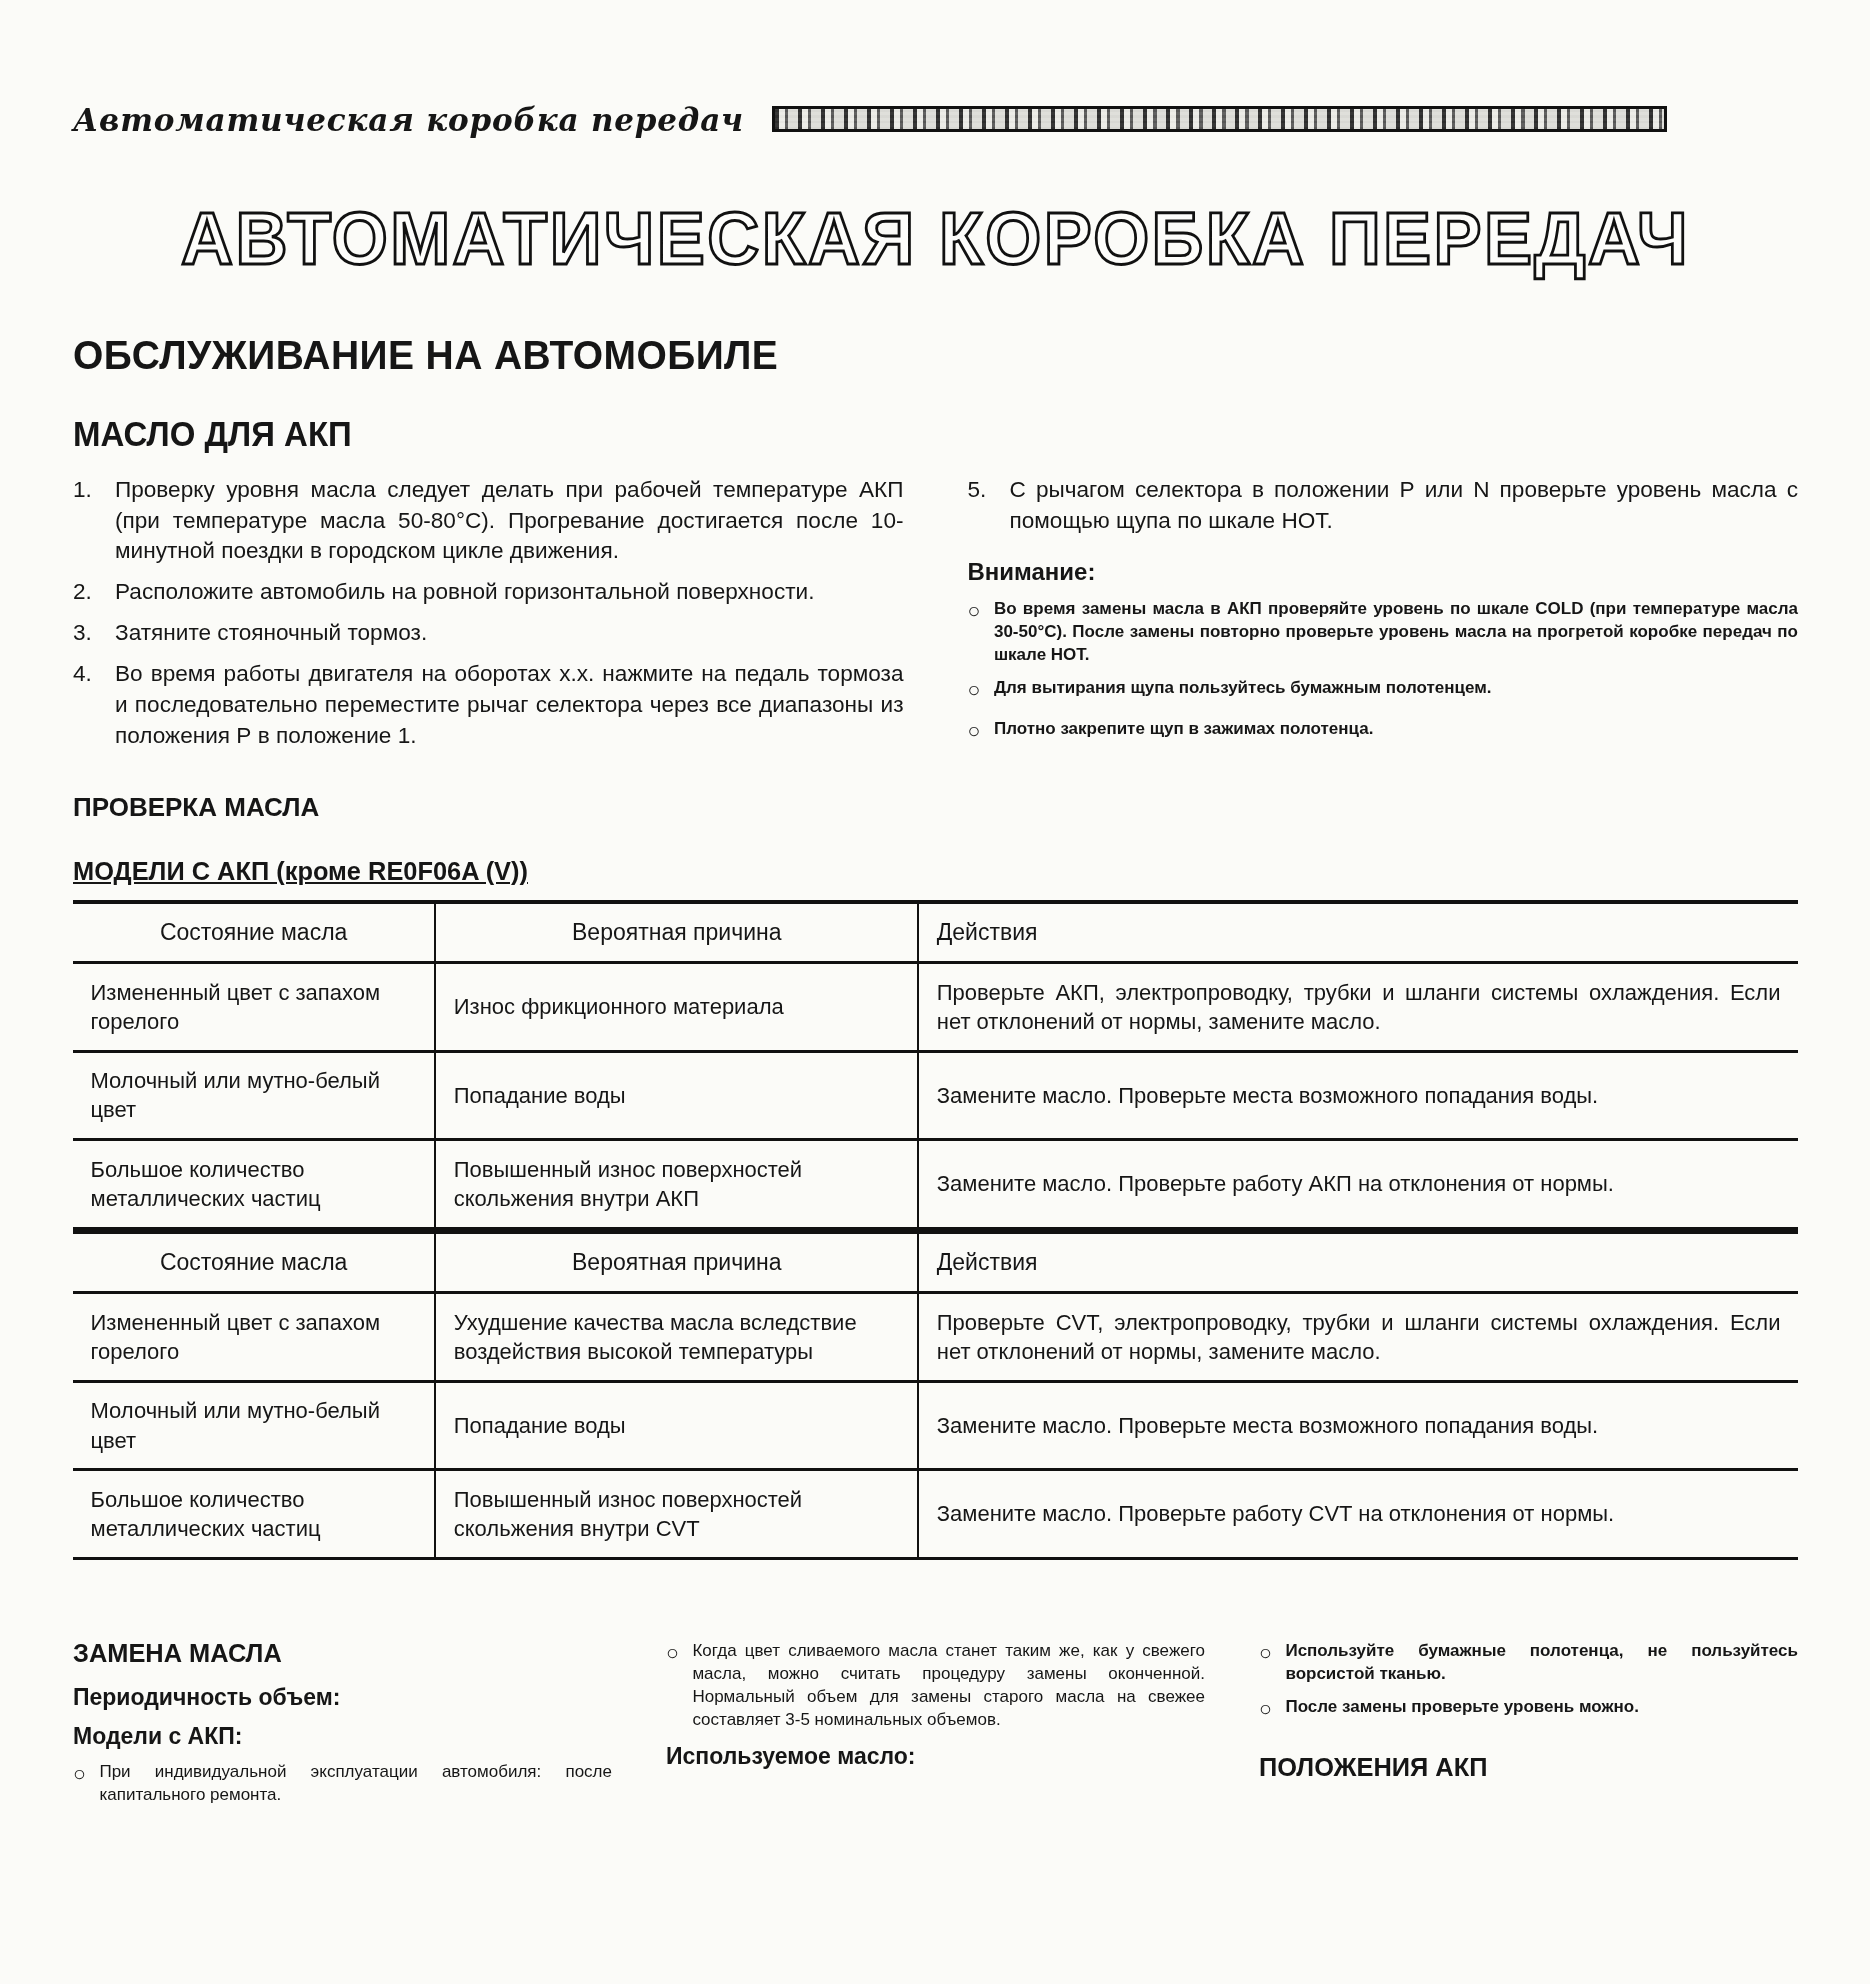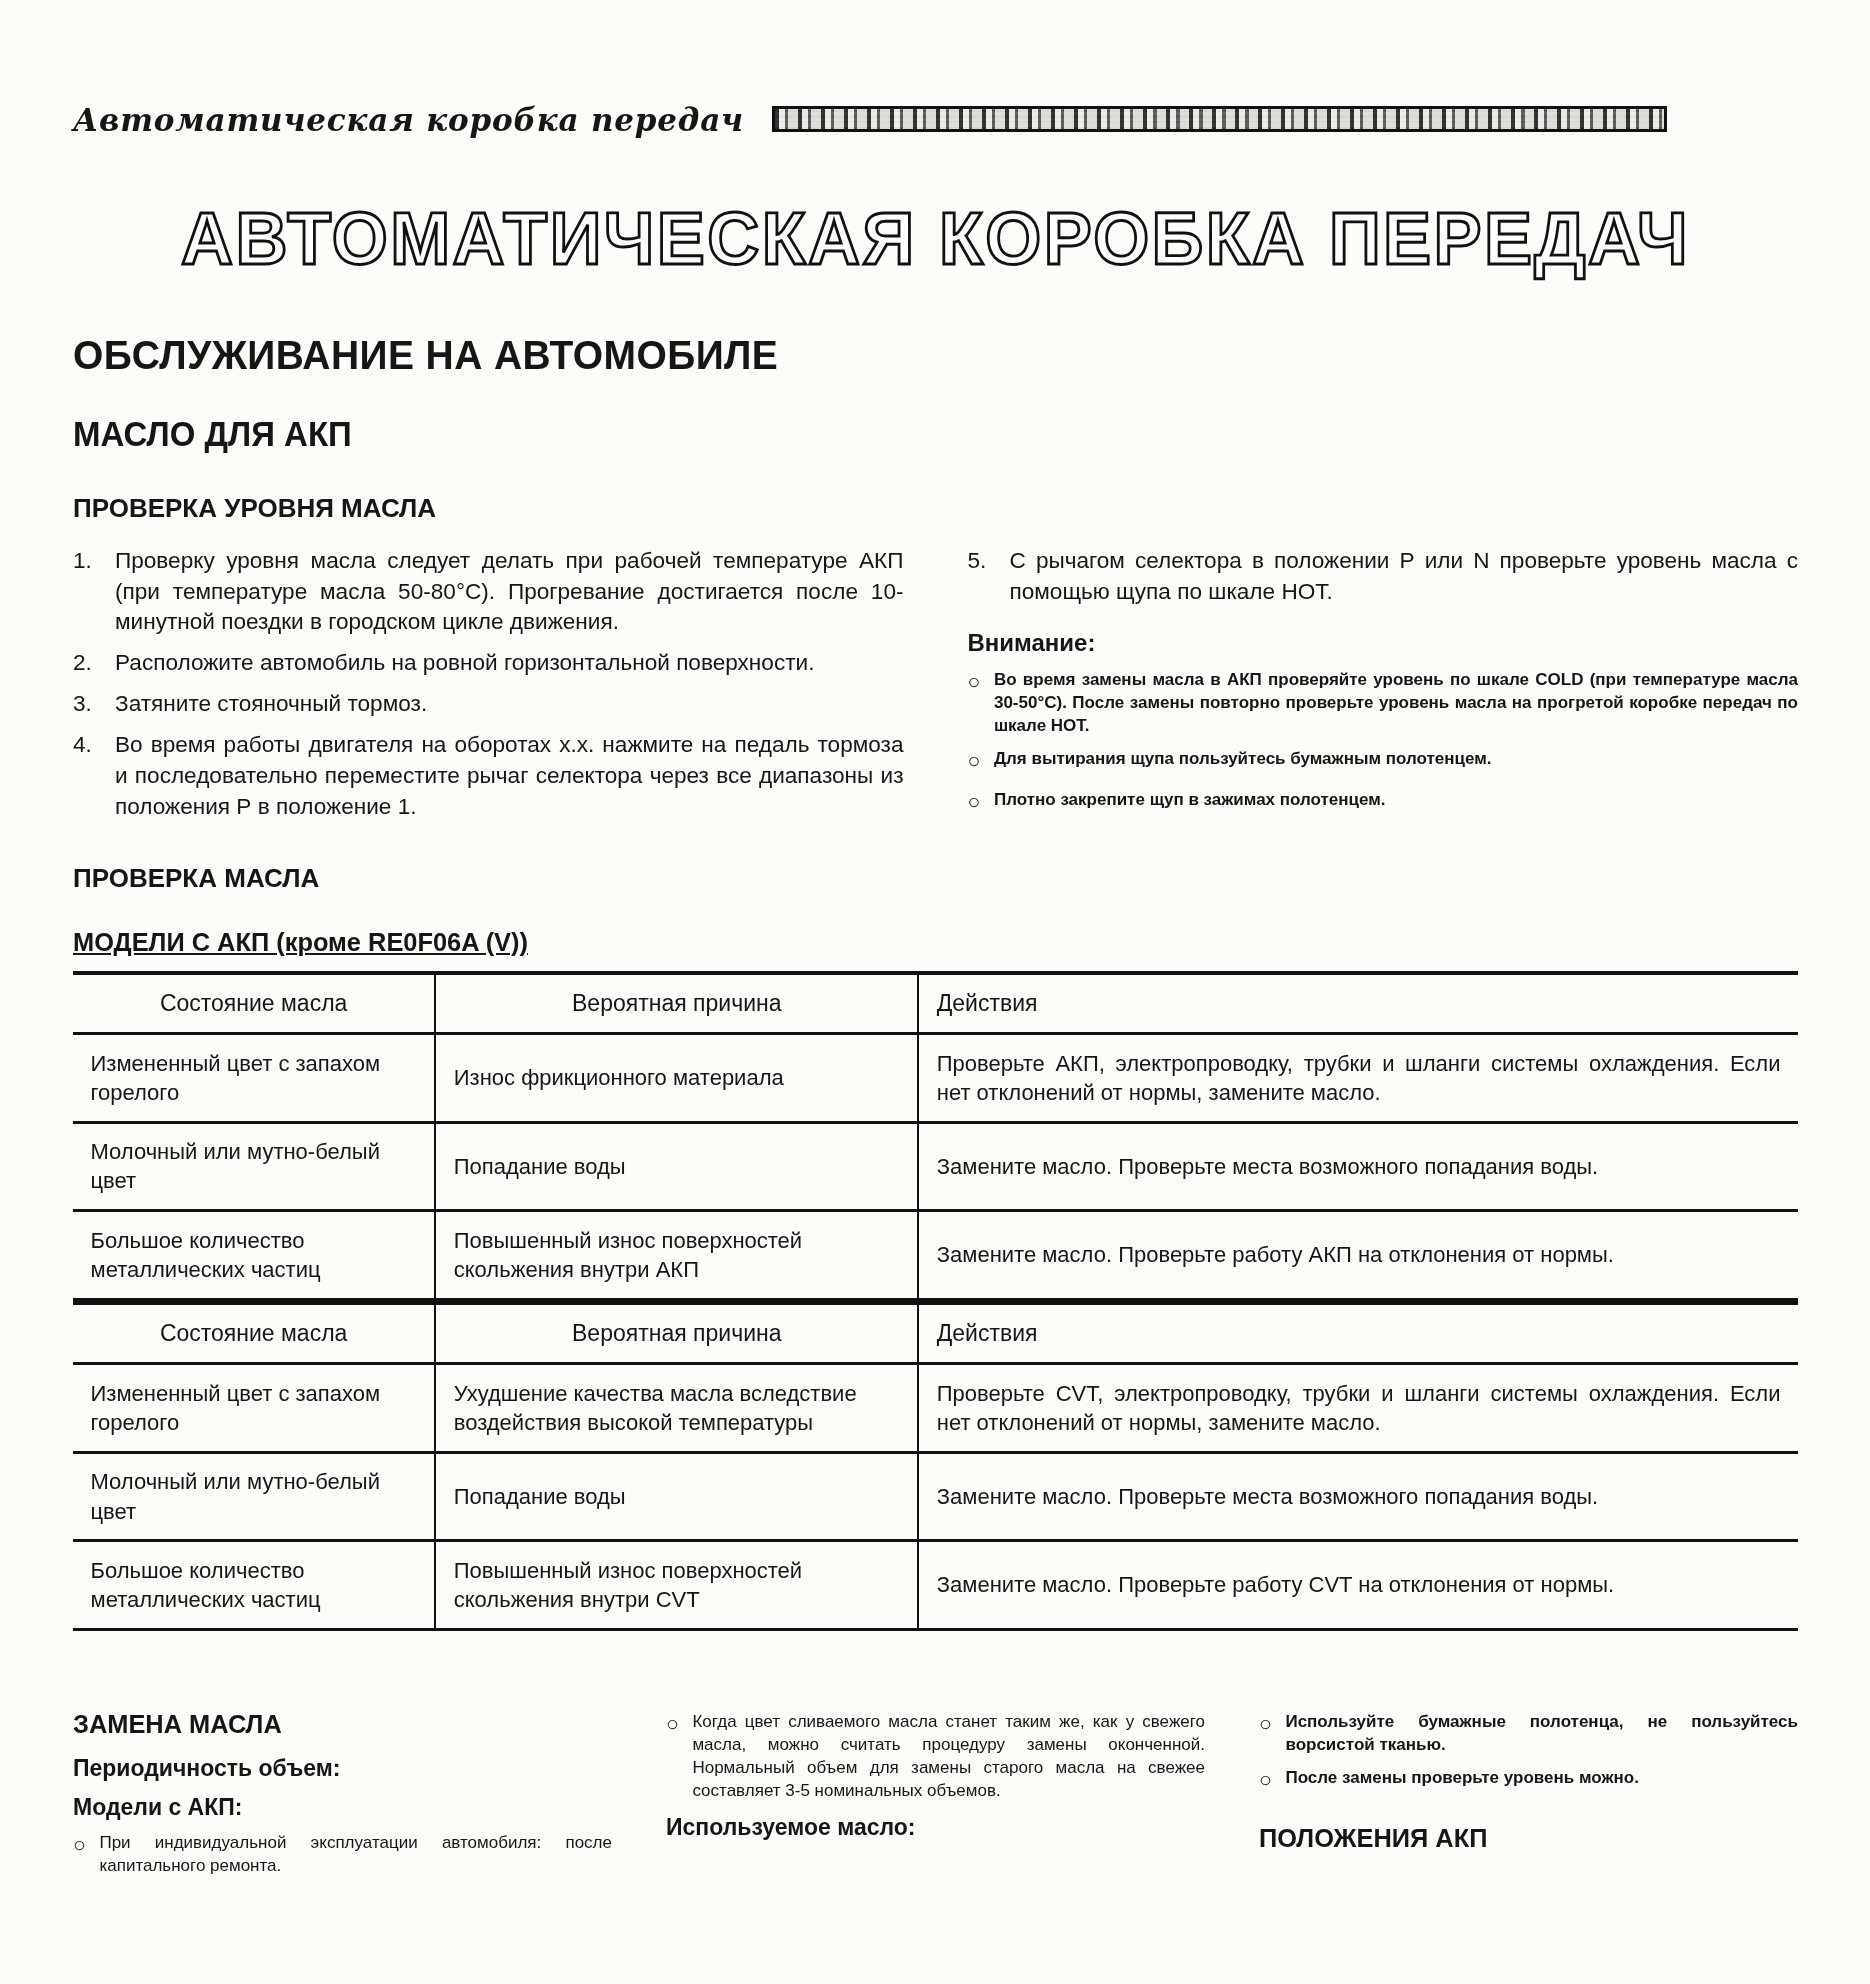--- a/index.html
+++ b/index.html
@@ -82,21 +82,20 @@
 
   <div class="runhead">
     <span class="runhead-label">Автоматическая коробка передач</span>
     <span class="runhead-bar"></span>
   </div>
 
   <div class="main-title">АВТОМАТИЧЕСКАЯ КОРОБКА ПЕРЕДАЧ</div>
 
   <h2 class="sec">ОБСЛУЖИВАНИЕ НА АВТОМОБИЛЕ</h2>
   <h3 class="sec">МАСЛО ДЛЯ АКП</h3>
-  <h4 class="sec">ПРОВЕРКА УРОВНЯ МАСЛА</h4>
 
   <div class="twocol">
     <div class="col">
       <div class="li first">
         <span class="num">1.</span>
         <span>Проверку уровня масла следует делать при рабочей температуре АКП (при температуре масла 50-80°С). Прогревание достигается после 10-минутной поездки в городском цикле движения.</span>
       </div>
       <div class="li">
         <span class="num">2.</span>
         <span>Расположите автомобиль на ровной горизонтальной поверхности.</span>
@@ -111,21 +110,21 @@
       </div>
     </div>
     <div class="col">
       <div class="li first">
         <span class="num">5.</span>
         <span>С рычагом селектора в положении Р или N проверьте уровень масла с помощью щупа по шкале HOT.</span>
       </div>
       <div class="warn-label">Внимание:</div>
       <div class="blt bold">Во время замены масла в АКП проверяйте уровень по шкале COLD (при температуре масла 30-50°С). После замены повторно проверьте уровень масла на прогретой коробке передач по шкале HOT.</div>
       <div class="blt bold">Для вытирания щупа пользуйтесь бумажным полотенцем.</div>
-      <div class="blt bold">Плотно закрепите щуп в зажимах полотенцем.</div>
+      <div class="blt bold">Плотно закрепите щуп в зажимах полотенца.</div>
     </div>
   </div>
 
   <h4 class="sec">ПРОВЕРКА МАСЛА</h4>
 
   <div class="tbl-sub">МОДЕЛИ С АКП (кроме RE0F06A (V))</div>
   <table class="diag">
     <thead>
       <tr>
         <th class="c1">Состояние масла</th>

